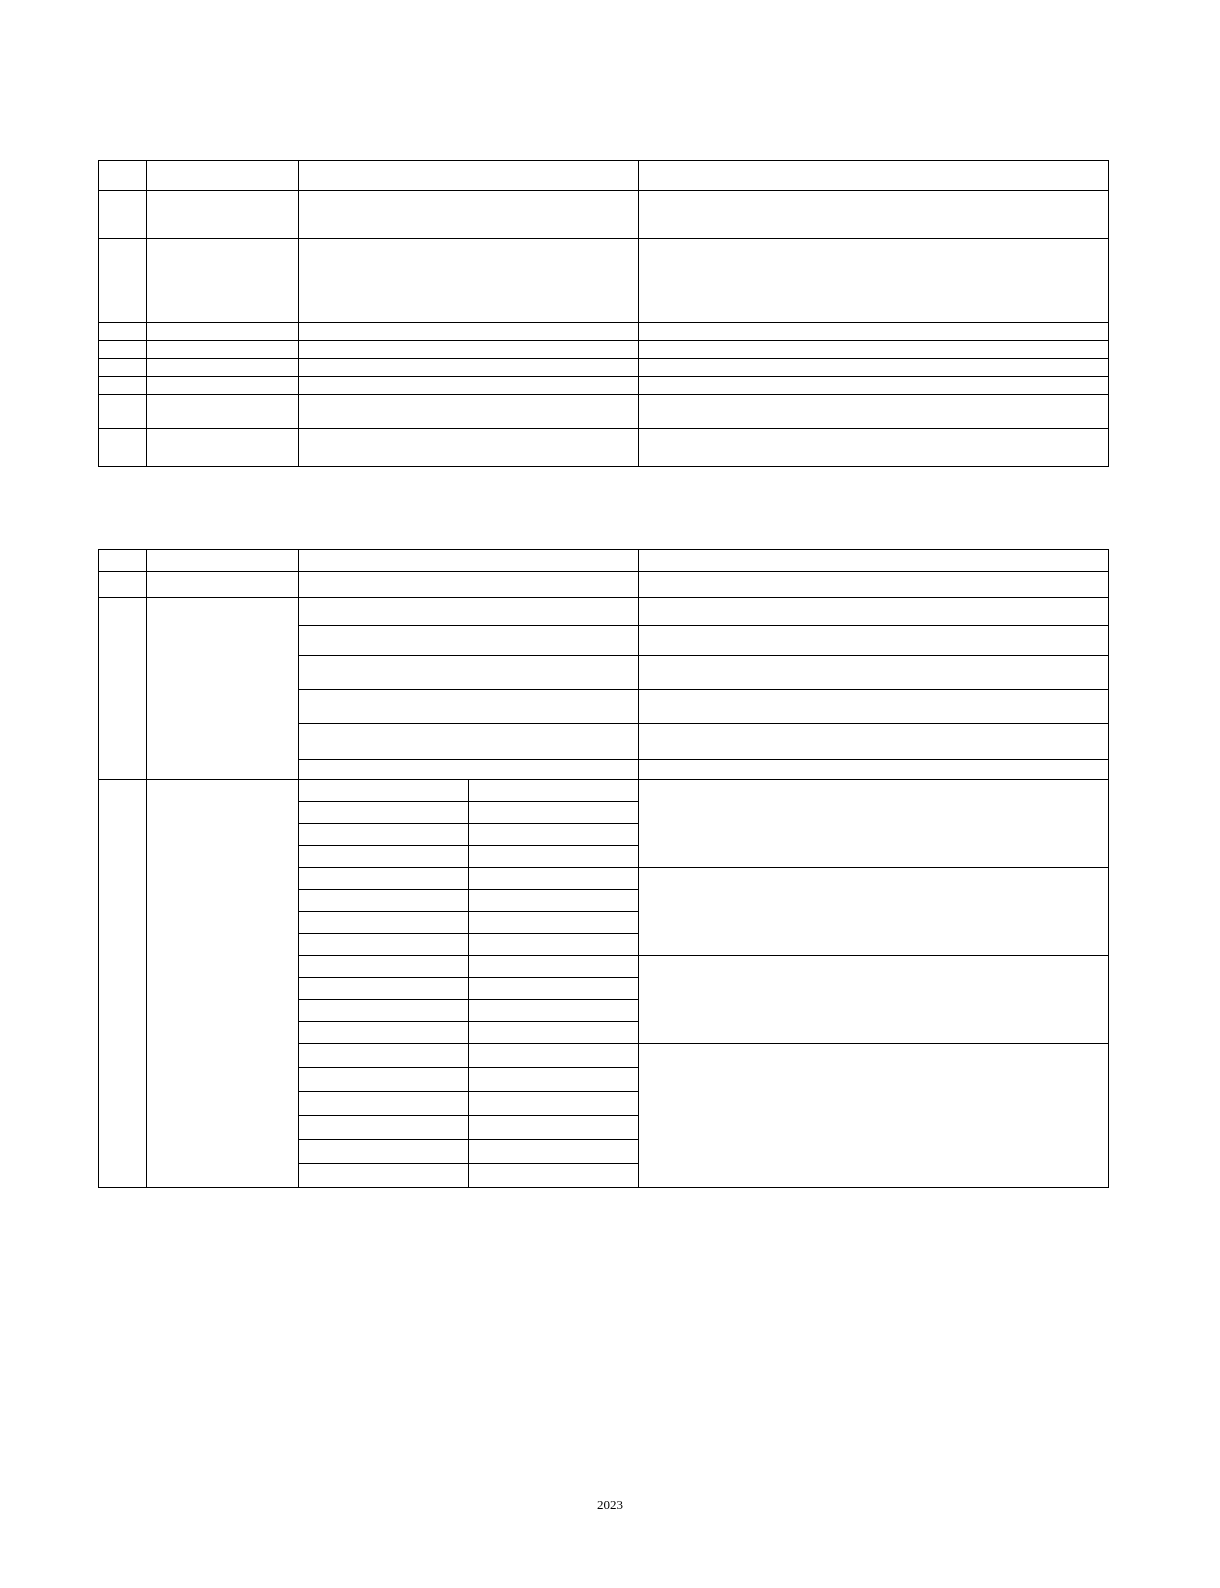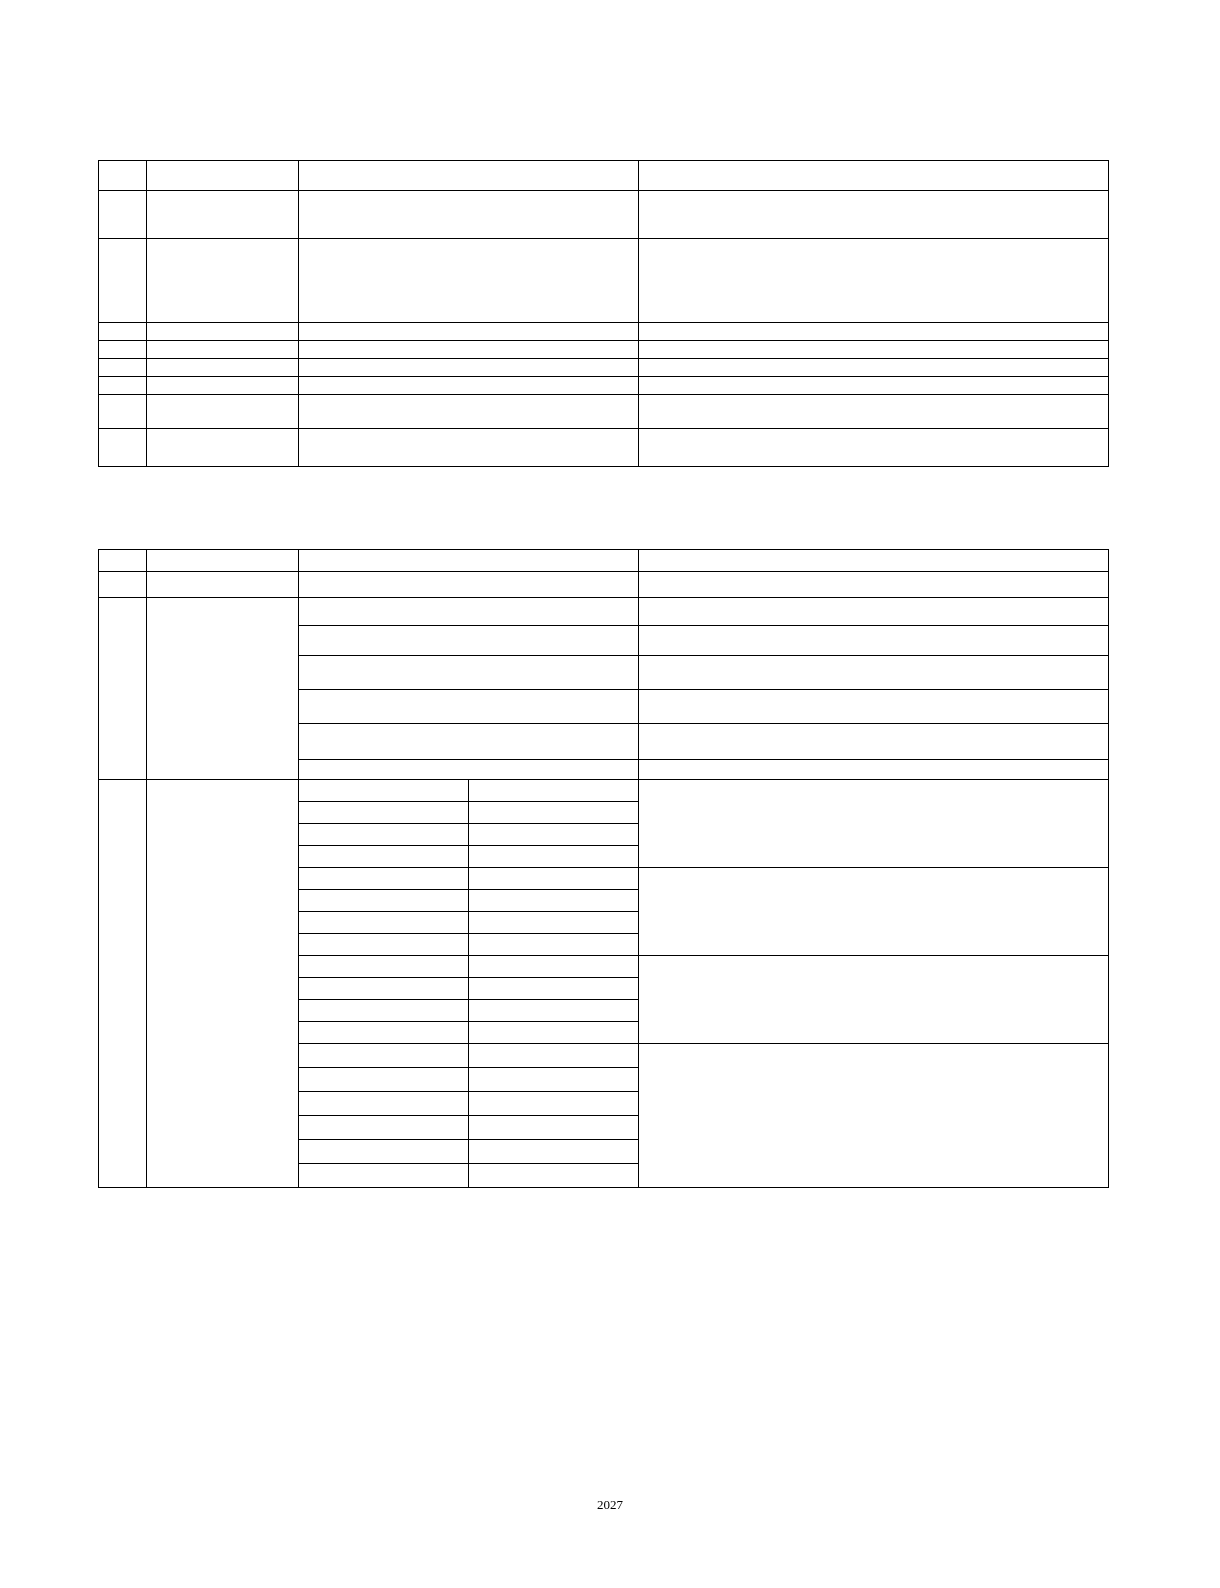--- a/index.html
+++ b/index.html
@@ -309,15 +309,15 @@
         <td></td>
         <td></td>
       </tr>
       <tr style="height:24px">
         <td></td>
         <td></td>
       </tr>
     </tbody>
   </table>
 
-  <div class="page-number">2027</div>
+  <div class="page-number">2023</div>
 
 </div>
 
 </body></html>

